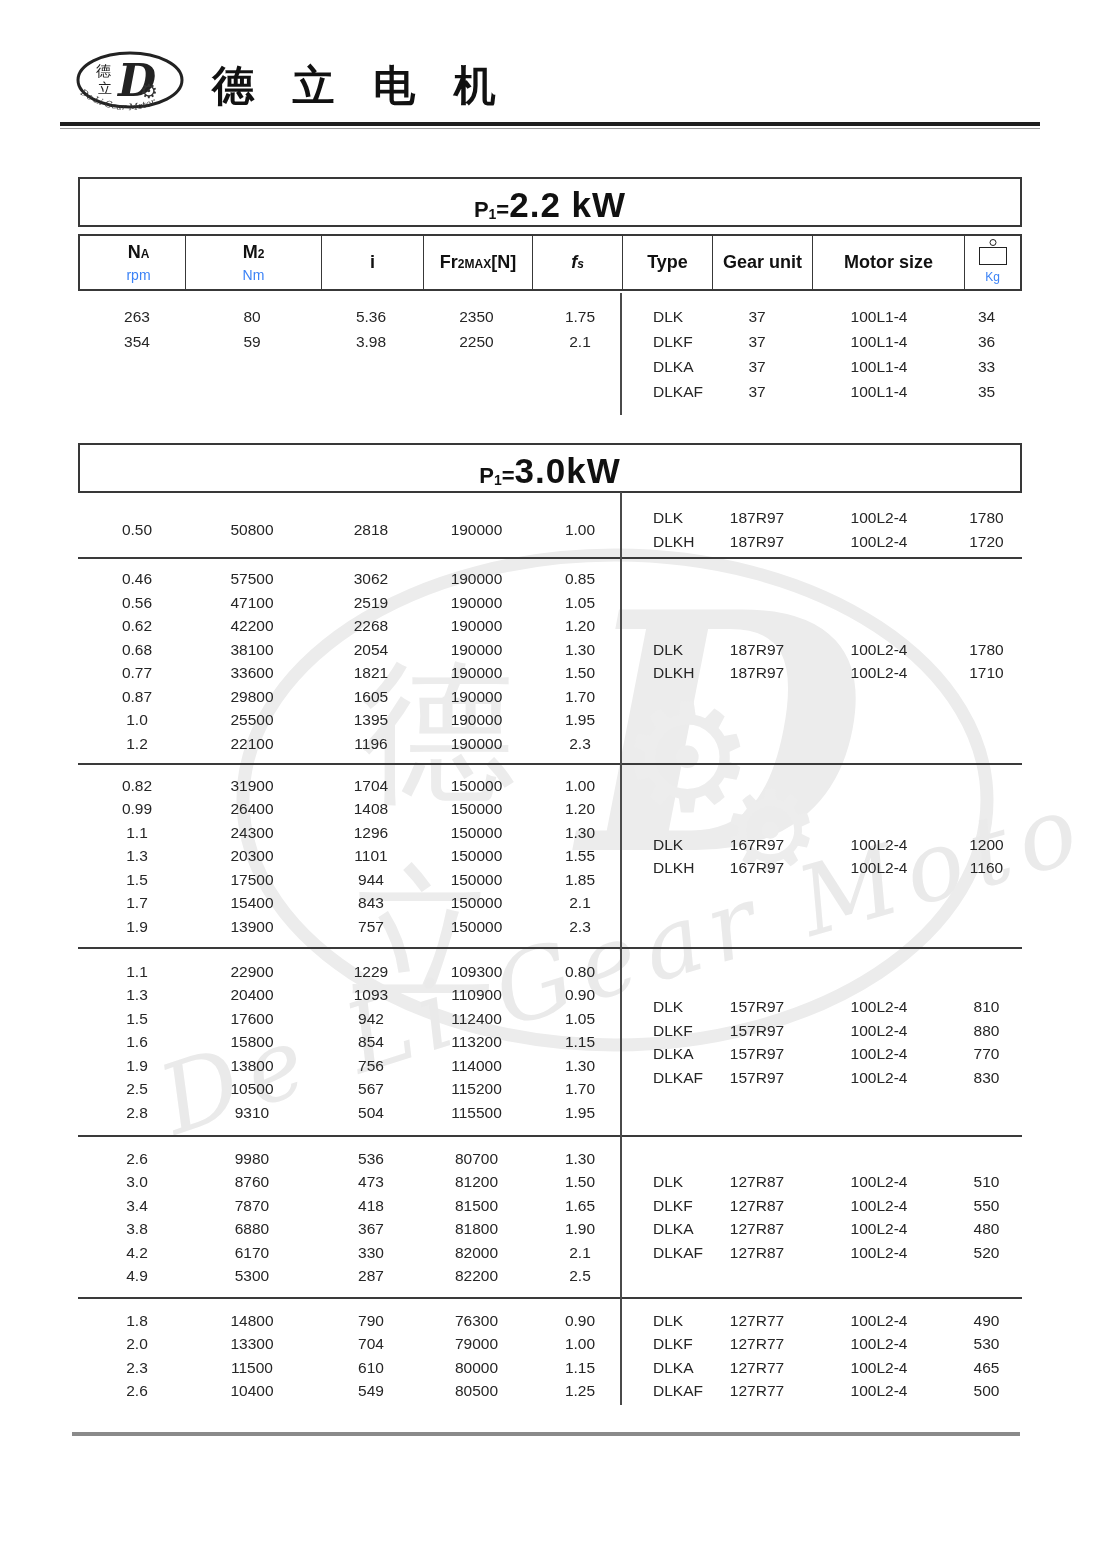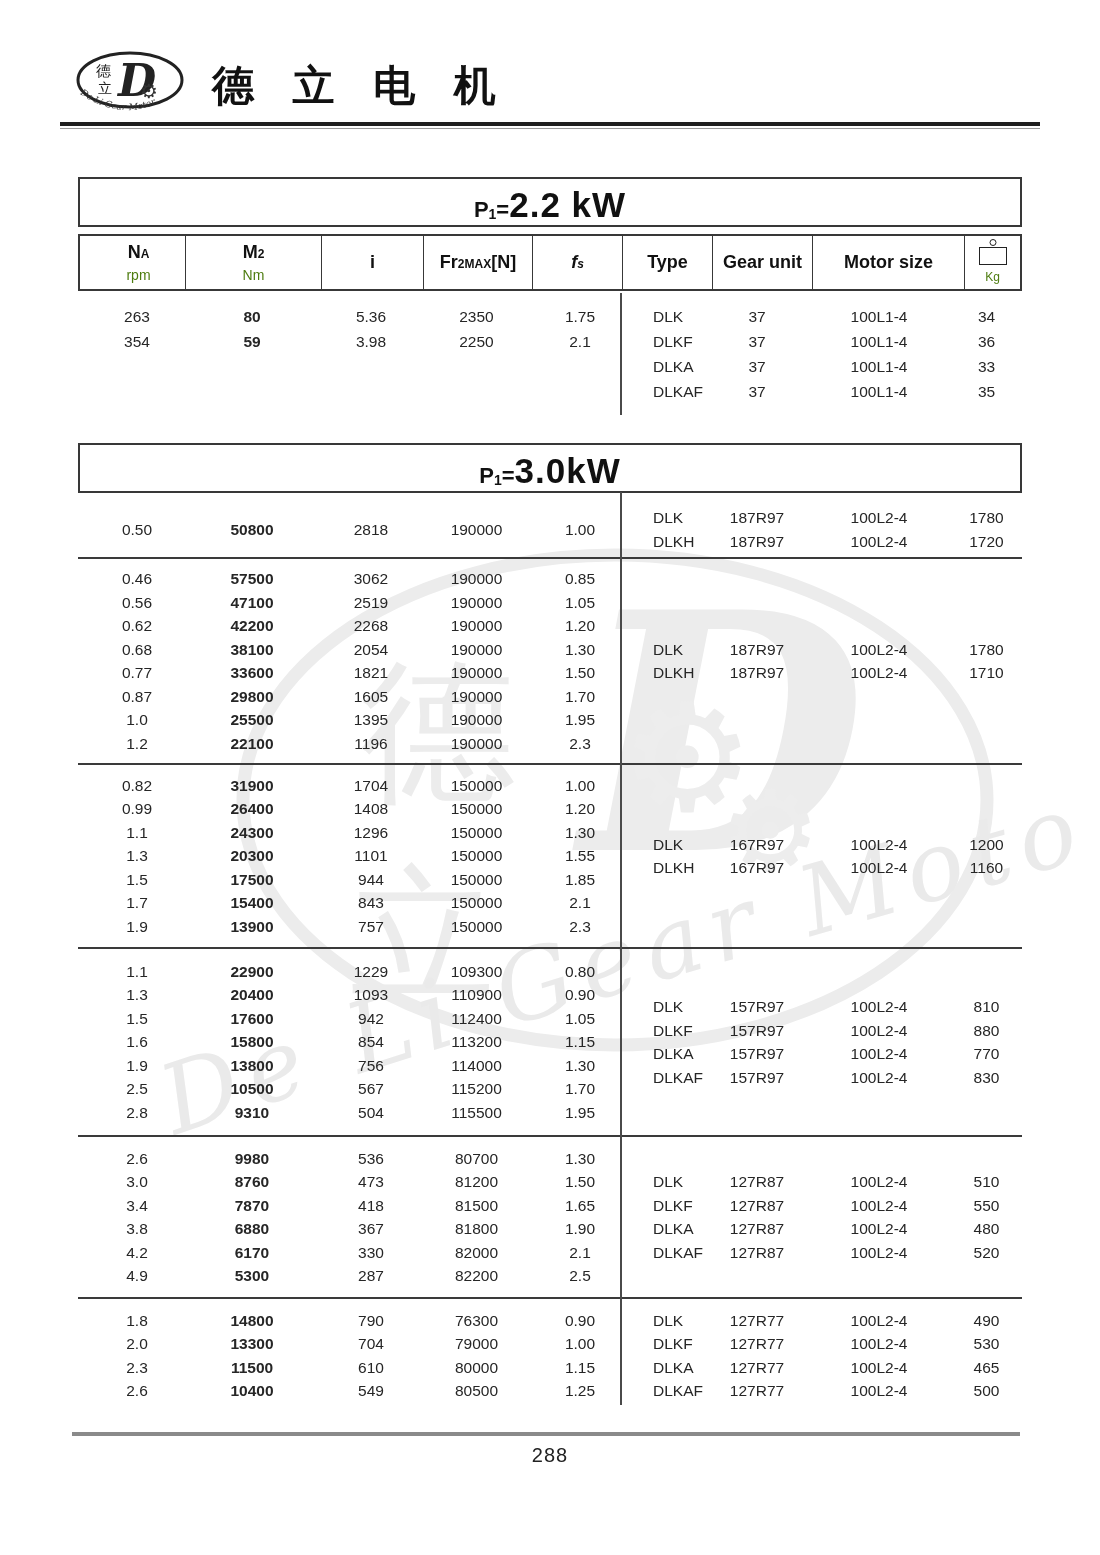--- a/index.html
+++ b/index.html
@@ -46,34 +46,34 @@
     border:2px solid #383838;box-sizing:border-box;display:flex;
   }
   .hcell{
     box-sizing:border-box;border-right:1.5px solid #383838;
     display:flex;flex-direction:column;align-items:center;justify-content:center;
     line-height:1.05;
   }
   .hcell:last-child{border-right:none;}
   .h-main{font-weight:bold;font-size:18px;color:#111;}
   .h-main .hsub{font-size:12px;font-weight:bold;}
-  .h-unit{font-size:14px;color:#4d7c0f;margin-top:6px;}
+  .h-unit{font-size:14px;color:#3b82f6;margin-top:6px;}
   .w-na{width:106px;padding-left:12px;}.w-m2{width:136px;align-items:center;}.w-i{width:102px;}.w-fr{width:109px;}
   .w-fs{width:90px;font-style:italic;}.w-type{width:90px;}.w-gear{width:100px;}.w-motor{width:152px;}.w-kg{width:54.5px;flex:1;}
   .kgicon{width:26px;height:16px;border:1.7px solid #222;position:relative;margin-top:6px;background:#fff;}
   .kgicon::before{
     content:"";position:absolute;left:50%;top:-9px;transform:translateX(-50%);
     width:5px;height:5px;border:1.5px solid #222;border-radius:50%;background:#fff;
   }
 
   
   .row{display:flex;height:23.5px;line-height:23.5px;font-size:15.5px;}
   .cell{display:block;text-align:center;box-sizing:border-box;white-space:nowrap;}
   .c-na{width:106px;padding-left:12px;}
-  .c-m2{width:136px;font-weight:bold;}
+  .c-m2{width:136px;}
   .c-i{width:102px;}
   .c-fr{width:109px;}
   .c-fs{width:90px;padding-left:8px;}
   .c-type{width:86px;text-align:left;padding-left:32px;}
   .c-gear{width:100px;}
   .c-motor{width:144px;}
   .c-kg{width:71px;}
 
   
   .t1-data{position:absolute;left:78px;top:291px;width:944px;height:129px;display:flex;}
@@ -600,16 +600,15 @@
               <span class="cell c-type">DLKAF</span>
               <span class="cell c-gear">127R77</span>
               <span class="cell c-motor">100L2-4</span>
               <span class="cell c-kg">500</span>
             </div>
           </div>
         </div>
       </div>
 
     <div class="frule"></div>
-    <div class="pagenum">288</div>
 
   </div>
 </div>
 
 </body></html>

